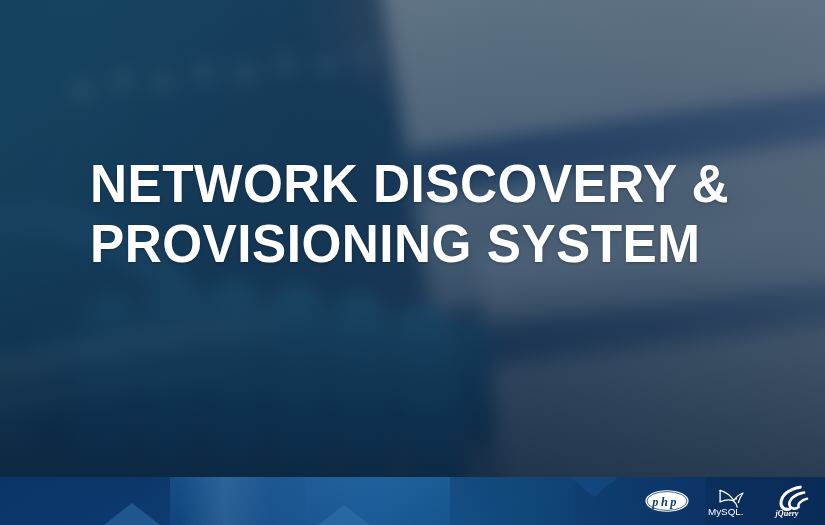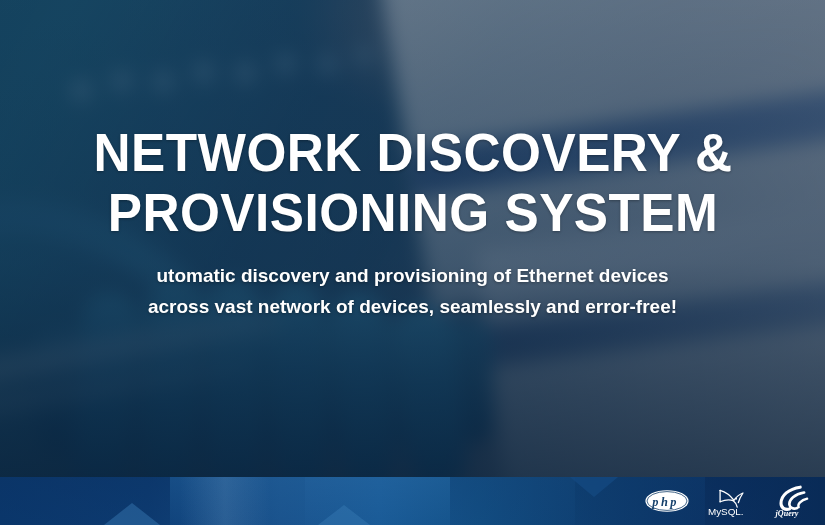--- a/index.html
+++ b/index.html
@@ -175,21 +175,21 @@
   
   .hero-text {
     position: absolute;
     left: 0; top: 0;
     width: 825px;
     height: 478px;
     display: flex;
     flex-direction: column;
     align-items: center;
     justify-content: center;
-    text-align: center;
+    text-align: left;
   }
 
   .headline {
     margin: 0;
     width: 680px;
     color: #ffffff;
     font-family: "Liberation Sans Narrow", "Liberation Sans", sans-serif;
     font-size: 54px;
     line-height: 60px;
     font-weight: bold;
@@ -302,21 +302,20 @@
         <div class="cable c6"></div>
         <div class="cable-sheen"></div>
         <div class="cable-sheen2"></div>
       </div>
     </div>
     <div class="hero-tint"></div>
   </div>
 
   <div class="hero-text">
     <h1 class="headline">NETWORK DISCOVERY &amp; PROVISIONING SYSTEM</h1>
-    <p class="subhead">utomatic discovery and provisioning of Ethernet devices across vast network of devices, seamlessly and error-free!</p>
   </div>
 
   <div class="band">
     <div class="band-col a"></div>
     <div class="band-col b"></div>
     <div class="band-col c"></div>
     <div class="band-col d"></div>
     <div class="band-col e"></div>
     <div class="band-col f"></div>
     <div class="band-sheen"></div>

